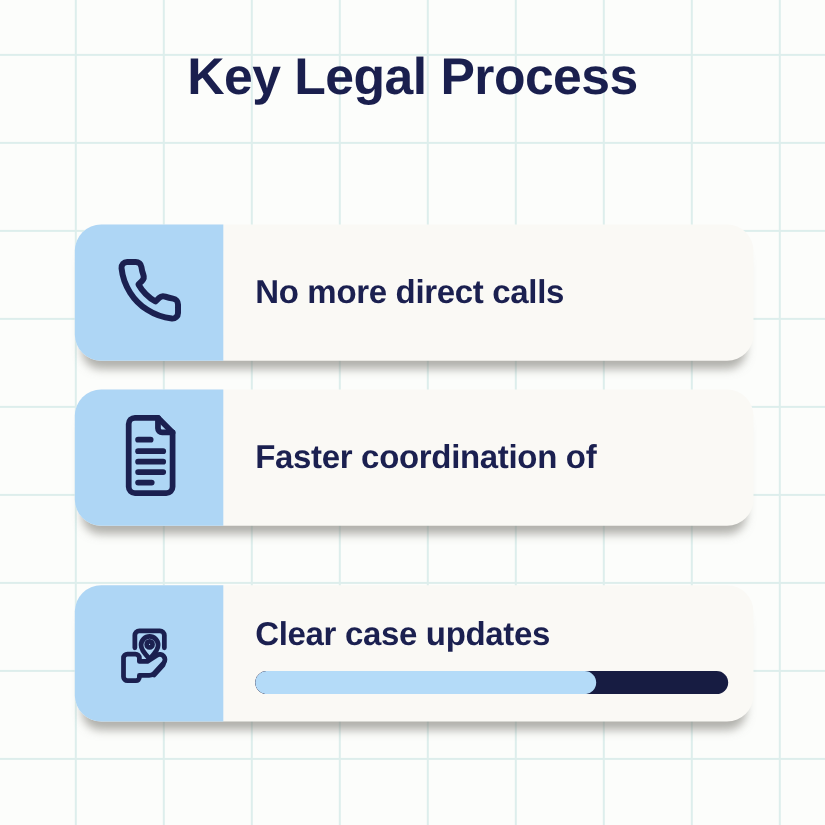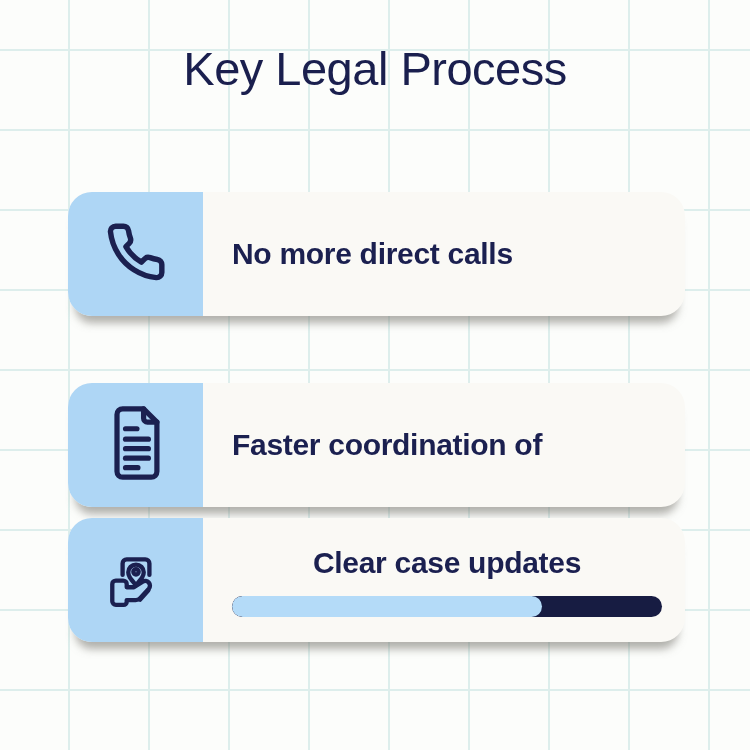--- a/index.html
+++ b/index.html
@@ -10,32 +10,32 @@
     background-image:
       linear-gradient(to right, #ddeeec 2px, transparent 2px),
       linear-gradient(to bottom, #ddeeec 2px, transparent 2px);
     background-size:80px 80px;
     background-position:-12px -31px;
     position:relative;
   }
   .title{
     position:absolute;top:42px;left:0;width:750px;
     text-align:center;color:#1a1f4e;
-    font-size:47px;font-weight:400;line-height:1.17;
+    font-size:47px;font-weight:700;line-height:1.17;
     letter-spacing:-0.5px;
   }
   .card{
     position:absolute;left:68px;width:617px;height:124px;
     display:flex;border-radius:24px;
     background:#faf9f5;
     box-shadow:0 14px 9px -7px rgba(115,113,106,0.55);
   }
-  .card-1{top:192px;}
-  .card-2{top:383px;justify-content:flex-end;}
-  .card-3{top:518px;text-align:center;}
+  .card-1{top:204px;}
+  .card-2{top:354px;justify-content:flex-end;}
+  .card-3{top:532px;}
   .icon-block{
     width:135px;flex:0 0 135px;height:100%;
     background:#aed6f5;
     border-radius:24px 0 0 24px;
     display:flex;align-items:center;justify-content:center;
   }
   .icon-block svg{color:#1b2050;}
   .card-body{
     flex:1;display:flex;flex-direction:column;justify-content:center;
     padding-left:29px;padding-right:28px;

